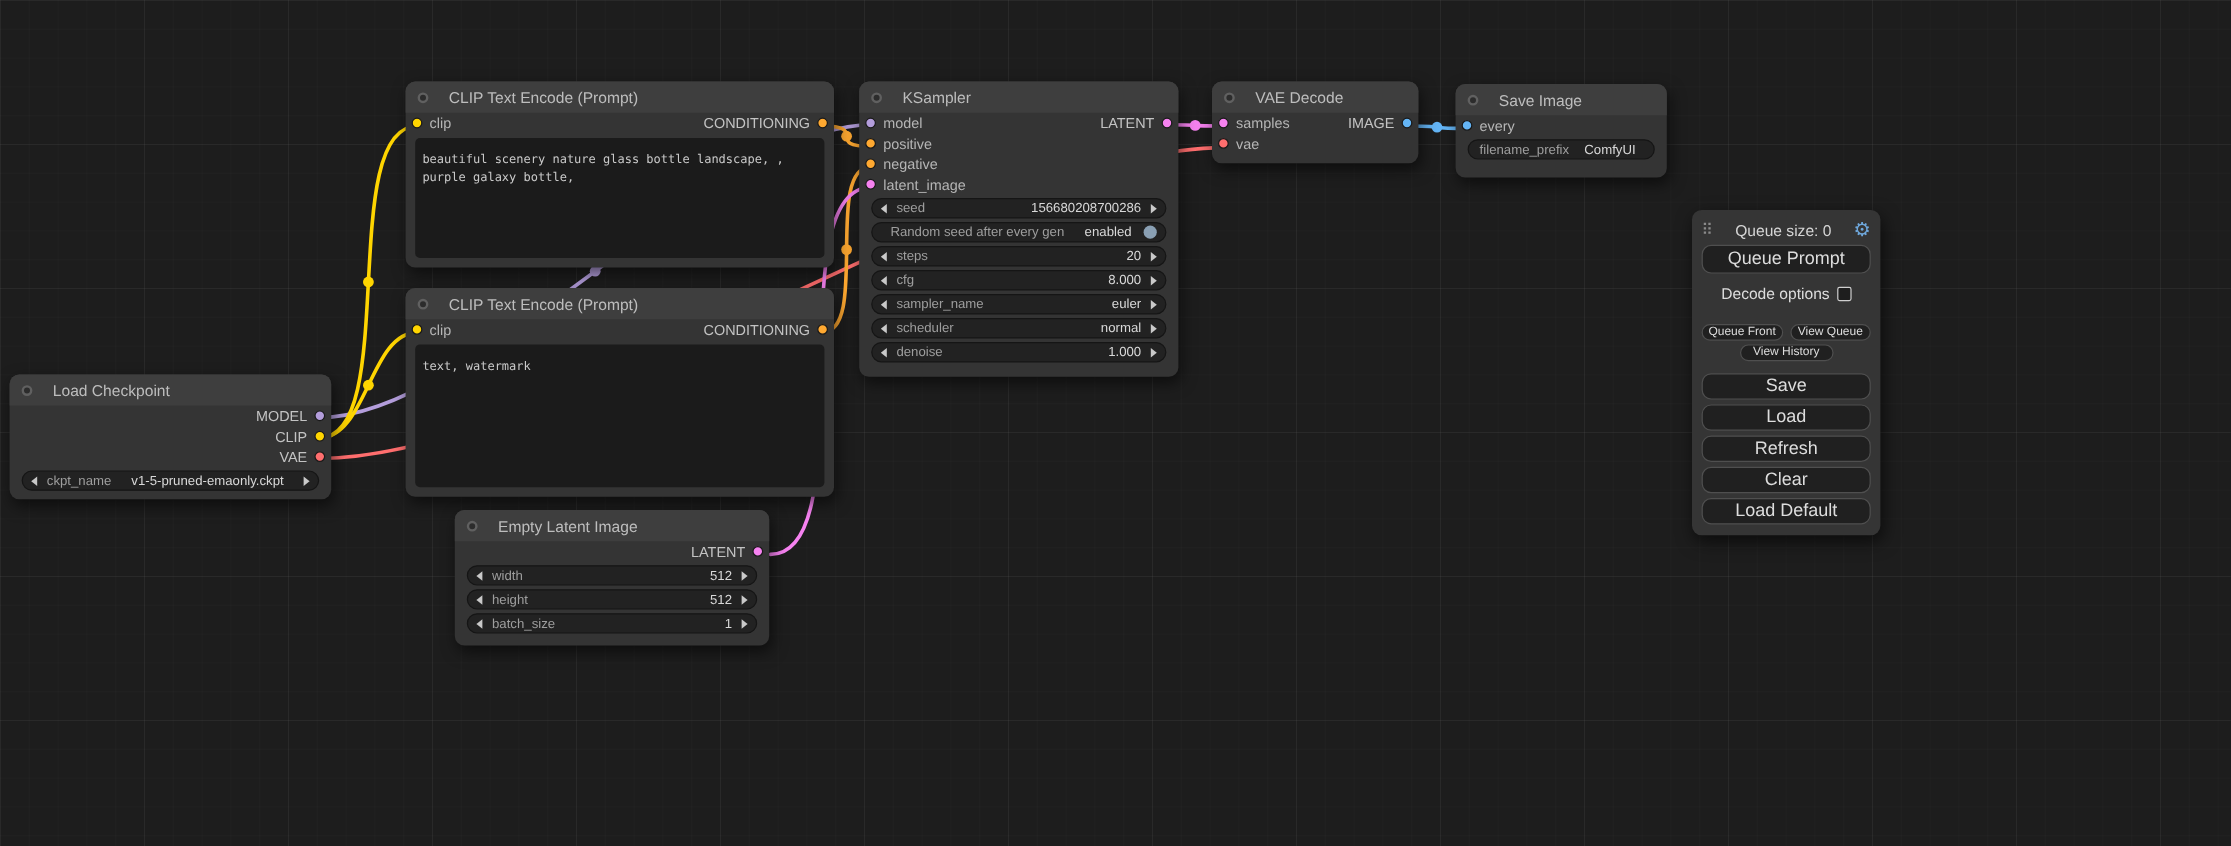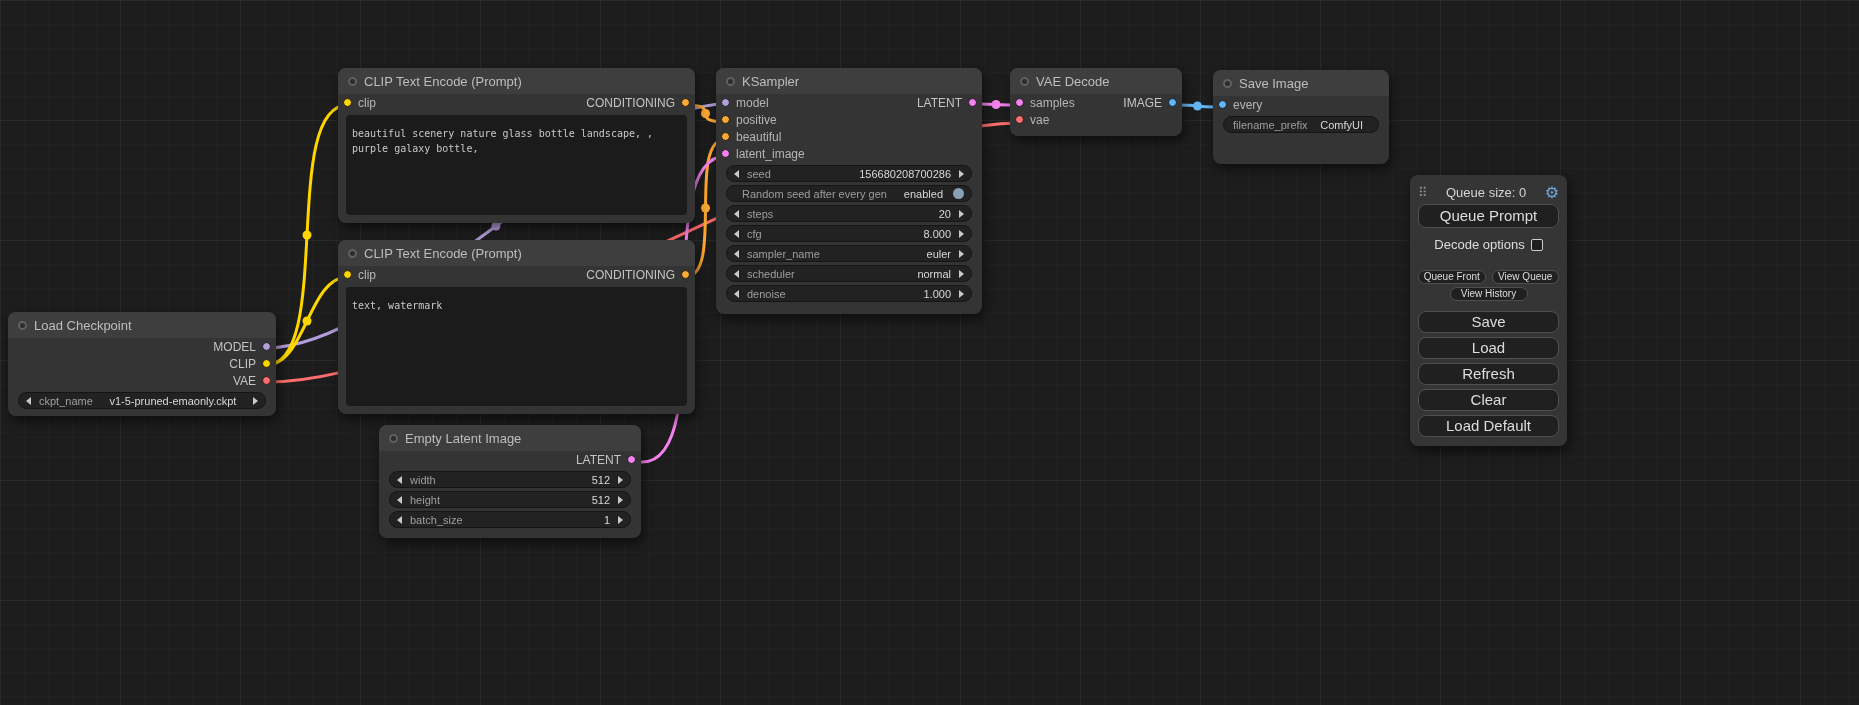--- a/index.html
+++ b/index.html
@@ -19,21 +19,21 @@
 
   
   .node {
     position:absolute; z-index:2;
     background:#343434;
     border-radius:8px;
     box-shadow: 2px 5px 12px rgba(0,0,0,.55);
     color:#b9b9b9;
   }
   .ntitle {
-    height:26px; display:flex; align-items:center; gap:7px;
+    height:26px; display:flex; align-items:center; gap:17px;
     padding:0 10px; background:#3e3e3e;
     border-radius:8px 8px 0 0;
     font-size:13px; color:#bdbdbd; white-space:nowrap; overflow:hidden;
   }
   .ndot {
     width:9px; height:9px; border-radius:50%;
     background:#2c2c2c; border:2px solid #606060; flex:0 0 auto;
   }
   .srow {
     height:17px; display:flex; align-items:center; padding:0 5px;
@@ -222,21 +222,21 @@
       <span class="flex1"></span>
       <span class="slabel out">LATENT</span>
       <span class="dot" style="background: rgb(246, 130, 240);"></span>
     </div>
     <div class="srow">
       <span class="dot" style="background: rgb(255, 169, 49);"></span>
       <span class="slabel in">positive</span>
     </div>
     <div class="srow">
       <span class="dot" style="background: rgb(255, 169, 49);"></span>
-      <span class="slabel in">beautiful</span>
+      <span class="slabel in">negative</span>
     </div>
     <div class="srow">
       <span class="dot" style="background: rgb(246, 130, 240);"></span>
       <span class="slabel in">latent_image</span>
     </div>
     <div class="widget">
       <span class="arr left"></span>
       <span class="wlabel">seed</span>
       <span class="wvalue">156680208700286</span>
       <span class="arr right"></span>
@@ -289,21 +289,21 @@
       <span class="flex1"></span>
       <span class="slabel out">IMAGE</span>
       <span class="dot" style="background: rgb(100, 181, 246);"></span>
     </div>
     <div class="srow">
       <span class="dot" style="background: rgb(255, 110, 110);"></span>
       <span class="slabel in">vae</span>
     </div>
   </div>
 
-  <div class="node" style="left:1213px;top:70px;width:176px;height:94px">
+  <div class="node" style="left:1213px;top:70px;width:176px;height:78px">
     <div class="ntitle">
       <span class="ndot"></span>
       <span>Save Image</span>
     </div>
     <div class="srow">
       <span class="dot" style="background: rgb(100, 181, 246);"></span>
       <span class="slabel in">every</span>
     </div>
     <div class="widget text">
       <span class="wlabel">filename_prefix</span>

